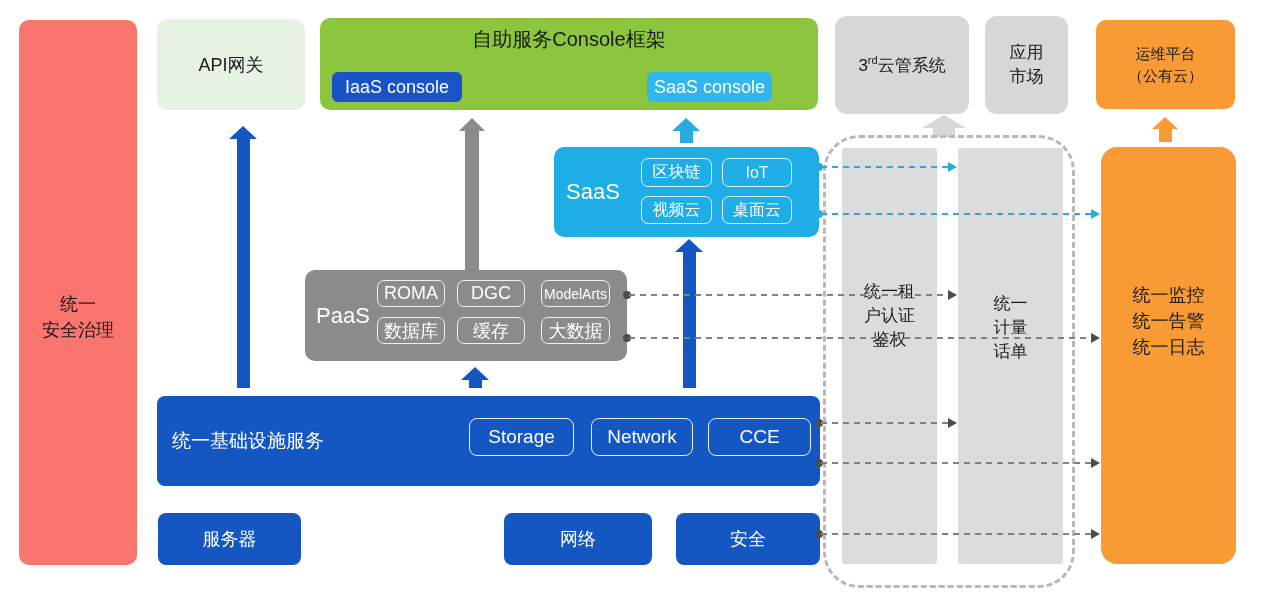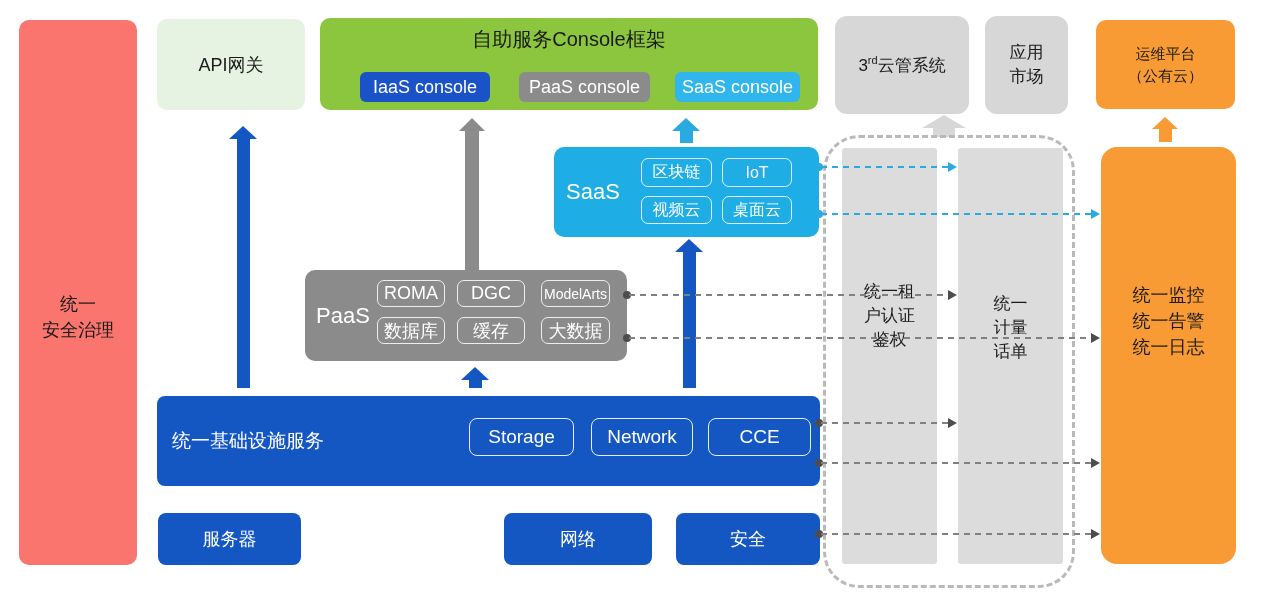--- a/index.html
+++ b/index.html
@@ -19,21 +19,21 @@
   
   .api-box{left:157px;top:19px;width:148px;height:91px;background:var(--pale-green);
            border-radius:10px;font-size:18px;}
 
   
   .console-box{left:320px;top:18px;width:498px;height:92px;background:var(--green);
                border-radius:10px;}
   .console-title{position:absolute;left:0;right:0;top:8px;text-align:center;
                  font-size:20px;color:var(--ink);}
   .console-chip{position:absolute;top:54px;height:30px;border-radius:6px;color:#fff;
-                font-size:18px;line-height:30px;text-align:center;margin-left:28px;}
+                font-size:18px;line-height:30px;text-align:center;}
   .chip-iaas{left:12px;width:130px;background:var(--iaas-blue);}
   .chip-paas{left:171px;width:131px;background:var(--gray-dark);}
   .chip-saas{left:327px;width:125px;background:var(--cyan-chip);}
 
   
   .third-box{left:835px;top:16px;width:134px;height:98px;background:var(--gray-box);
              border-radius:12px;font-size:17px;}
   .third-box sup{font-size:11px;}
   .market-box{left:985px;top:16px;width:83px;height:98px;background:var(--gray-box);
               border-radius:12px;font-size:17px;line-height:24px;}
@@ -159,21 +159,20 @@
     </div>
   </div>
 
   <div class="box api-box">
     <span>API网关</span>
   </div>
 
   <div class="box console-box">
     <div class="console-title">自助服务Console框架</div>
     <div class="console-chip chip-iaas">IaaS console</div>
-    <div class="console-chip chip-paas">PaaS console</div>
     <div class="console-chip chip-saas">SaaS console</div>
   </div>
 
   <div class="box third-box">
     <span><span>3</span><sup>rd</sup><span>云管系统</span></span>
   </div>
 
   <div class="box ops-box">
     <div>
       <div>运维平台</div>

